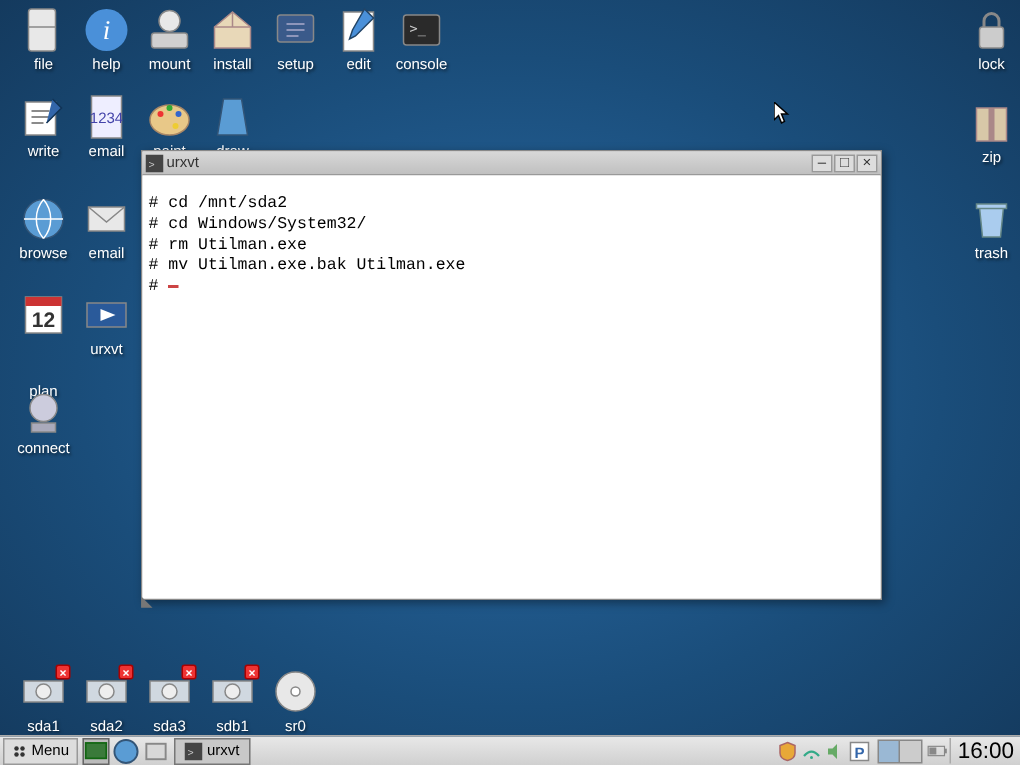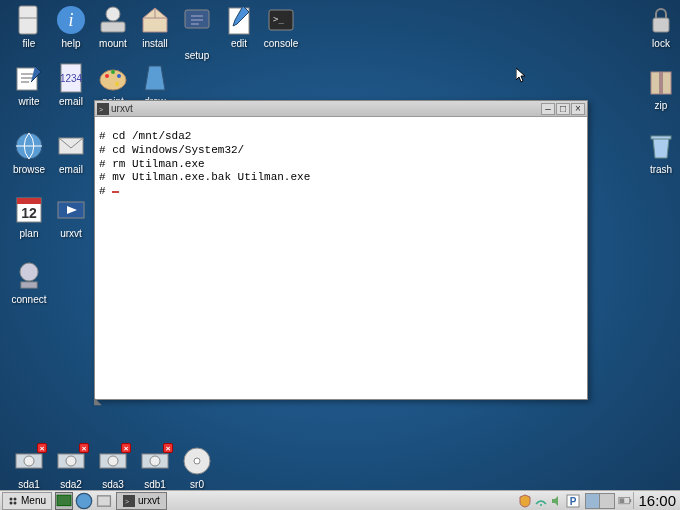--- a/index.html
+++ b/index.html
@@ -125,21 +125,21 @@
 </div>
 <div class="desktop-icon" style="left:134px; top:4px;">
   <div class="ico">
       <svg viewBox="0 0 32 32">
         <path d="M4 14 L16 4 L28 14 L28 28 L4 28 Z" fill="#e8d8b8" stroke="#a88"></path>
         <path d="M4 14 L28 14 M16 4 L16 14" stroke="#a88"></path>
       </svg>
     </div>
   <div class="lbl">install</div>
 </div>
-<div class="desktop-icon" style="left:176px; top:4px;gap:12px;">
+<div class="desktop-icon" style="left:176px; top:4px;">
   <div class="ico">
       <svg viewBox="0 0 32 32">
         <rect x="4" y="6" width="24" height="18" rx="2" fill="#3a5a8a" stroke="#888"></rect>
         <path d="M10 12h12M10 16h12M10 20h8" stroke="#aac"></path>
       </svg>
     </div>
   <div class="lbl">setup</div>
 </div>
 <div class="desktop-icon" style="left:218px; top:4px;">
   <div class="ico">
@@ -212,21 +212,21 @@
 <div class="desktop-icon" style="left:50px; top:130px;">
   <div class="ico">
       <svg viewBox="0 0 32 32">
         <rect x="4" y="8" width="24" height="16" fill="#e8e8e8" stroke="#888"></rect>
         <path d="M4 8 L16 18 L28 8" stroke="#888" fill="none"></path>
       </svg>
     </div>
   <div class="lbl">email</div>
 </div>
 
-<div class="desktop-icon" style="left:8px; top:194px;">
+<div class="desktop-icon" style="left:8px; top:194px;gap:28px;">
   <div class="ico">
       <svg viewBox="0 0 32 32">
         <rect x="4" y="4" width="24" height="24" fill="#fff" stroke="#888"></rect>
         <rect x="4" y="4" width="24" height="6" fill="#c33"></rect>
         <text x="16" y="24" text-anchor="middle" fill="#333" font-size="14" font-weight="bold">12</text>
       </svg>
     </div>
   <div class="lbl">plan</div>
 </div>
 <div class="desktop-icon" style="left:50px; top:194px;">

